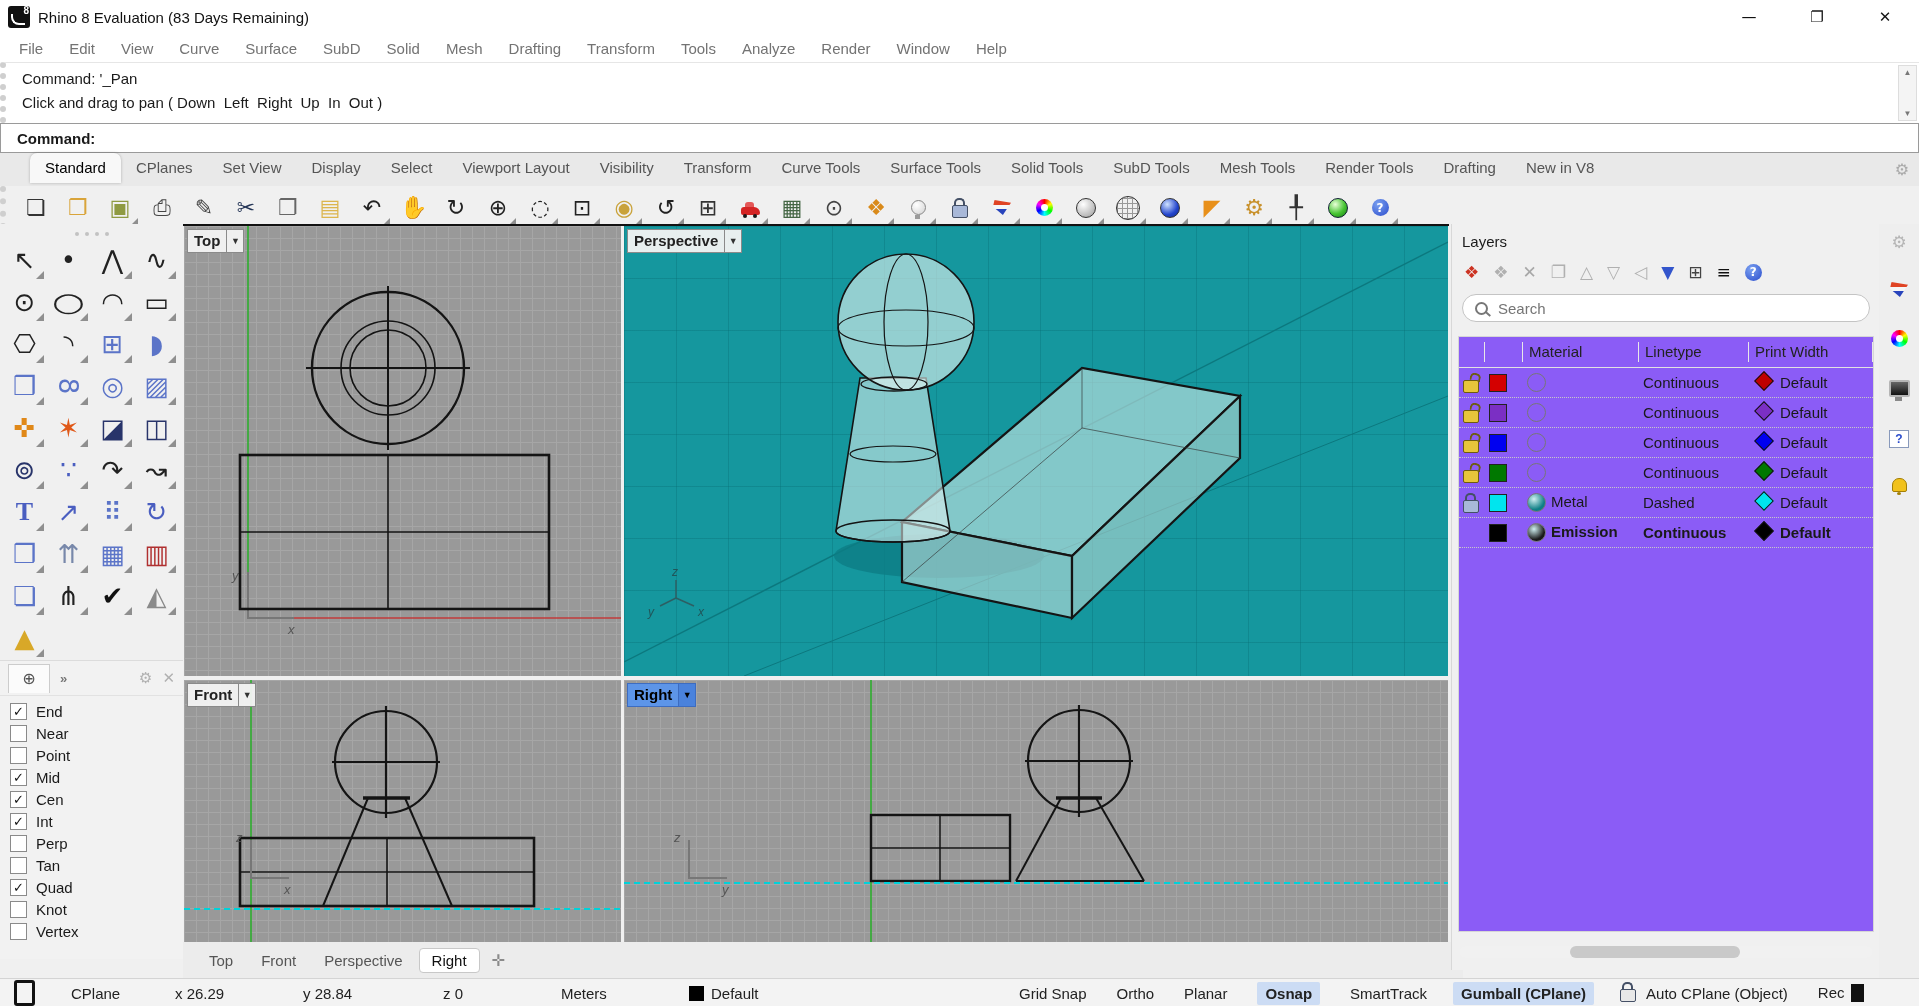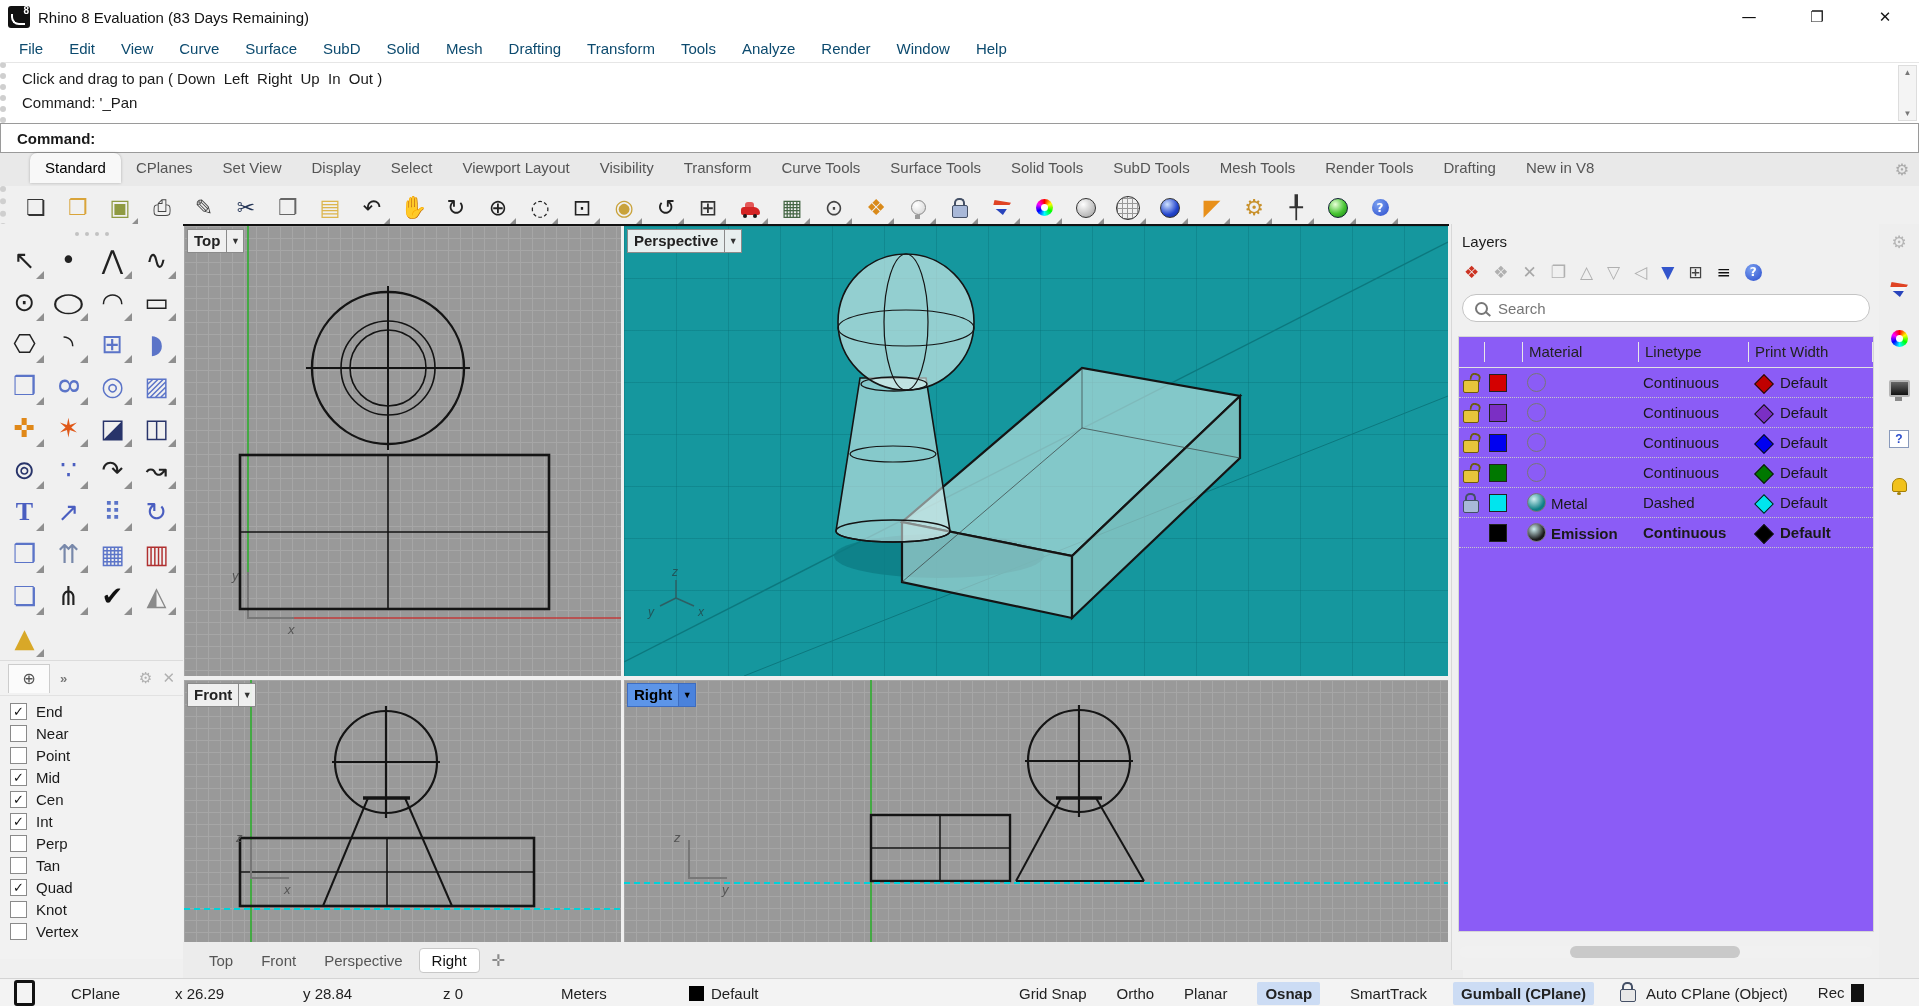--- a/index.html
+++ b/index.html
@@ -9,21 +9,21 @@
   
   .titlebar{height:34px;background:#fff;display:flex;align-items:center;padding-left:8px;}
   .rlogo{width:22px;height:22px;background:#111;border-radius:3px;position:relative;margin-right:8px;flex:0 0 auto;}
   .rlogo span{position:absolute;right:1px;top:-1px;color:#fff;font-size:10px;font-weight:bold;}
   .rlogo i{position:absolute;left:3px;bottom:3px;width:12px;height:9px;border:2px solid #fff;border-top:none;border-right:none;border-radius:0 0 0 8px;}
   .titletext{font-size:15px;color:#111;}
   .winbtns{margin-left:auto;display:flex;height:34px;}
   .winbtn{width:68px;height:34px;display:flex;align-items:center;justify-content:center;font-size:15px;color:#111;font-family:"DejaVu Sans",sans-serif;}
   
   .menubar{height:28px;background:#fff;display:flex;align-items:center;padding-left:6px;}
-  .menu-item{padding:3px 13px;color:#0c4a6e;}
+  .menu-item{padding:3px 13px;color:#737373;}
   
   .cmdhist{height:56px;background:#fff;border-top:1px solid #e6e6e6;position:relative;
            padding:4px 26px 0 16px;border-left:6px dotted #cfcfcf;}
   .cmdline{height:24px;line-height:24px;white-space:pre;}
   .cmdscroll{position:absolute;right:2px;top:2px;width:17px;bottom:2px;background:#f4f4f4;border:1px solid #ddd;
              display:flex;flex-direction:column;justify-content:space-between;align-items:center;font-size:8px;color:#777;}
   .cmdscroll div{padding:2px 0;}
   .cmdinput{height:28px;background:#fff;border:1px solid #9a9a9a;display:flex;align-items:center;
             padding-left:16px;font-weight:bold;}
   
@@ -123,21 +123,21 @@
   .lti{font-size:17px;font-family:"DejaVu Sans",sans-serif;line-height:1;}
   .lsearch{margin:6px 10px 4px;height:26px;background:#fff;border:1px solid #c4c4c4;border-radius:14px;
            display:flex;align-items:center;padding:0 12px;gap:8px;}
   .lsearch input{border:none;outline:none;flex:1;font:15px "Liberation Sans",sans-serif;color:#0f172a;background:transparent;}
   .ltable{position:absolute;left:6px;right:6px;top:112px;bottom:38px;background:#8b5cf6;border:1px solid #d6d6d6;overflow:hidden;}
   .lthead{display:grid;grid-template-columns:26px 38px 116px 110px 124px;height:30px;align-items:center;
           border-bottom:1px solid #e2e2e2;color:#222;}
   .lthead div{padding-left:6px;border-right:1px solid #e8e8e8;height:20px;line-height:20px;}
   .lrow{display:grid;grid-template-columns:26px 38px 116px 110px 124px;height:29px;align-items:center;
         border-bottom:1px dotted #c8c8c8;}
-  .lrow .c{display:flex;align-items:flex-end;gap:5px;padding-left:4px;}
+  .lrow .c{display:flex;align-items:flex-start;gap:5px;padding-left:4px;}
   .swatch{width:16px;height:16px;border:1px solid #222;flex:0 0 auto;}
   .matball{width:17px;height:17px;border-radius:50%;border:1px solid #777;flex:0 0 auto;
            background:radial-gradient(circle at 35% 30%,#fff,#e9e9e9 60%,#cicic1);}
   .dia{width:12px;height:12px;transform:rotate(45deg);border:1px solid #111;flex:0 0 auto;margin:0 4px;}
   .lscroll{position:absolute;left:8px;right:8px;bottom:12px;height:12px;background:#f1f1f1;border-radius:6px;}
   .lscroll i{position:absolute;left:110px;width:170px;top:0;height:12px;background:#c9c9c9;border-radius:6px;}
   
   .rightstrip{position:absolute;left:1879px;top:0;width:40px;height:746px;background:#eeeeee;
               display:flex;flex-direction:column;align-items:center;padding-top:8px;gap:30px;}
   .rightstrip .gear{color:#b5b5b5;font-size:17px;font-family:"DejaVu Sans",sans-serif;}
@@ -180,22 +180,22 @@
       <div class="menu-item">Drafting</div>
       <div class="menu-item">Transform</div>
       <div class="menu-item">Tools</div>
       <div class="menu-item">Analyze</div>
       <div class="menu-item">Render</div>
       <div class="menu-item">Window</div>
       <div class="menu-item">Help</div>
     </div>
 
   <div class="cmdhist">
+    <div class="cmdline">Command: '_Pan</div>
     <div class="cmdline">Click and drag to pan ( Down  Left  Right  Up  In  Out )</div>
-    <div class="cmdline">Command: '_Pan</div>
     <div class="cmdscroll">
       <div>▲</div>
       <div>▼</div>
     </div>
   </div>
 
   <div class="cmdinput">
     <span>Command:</span>
   </div>
 

